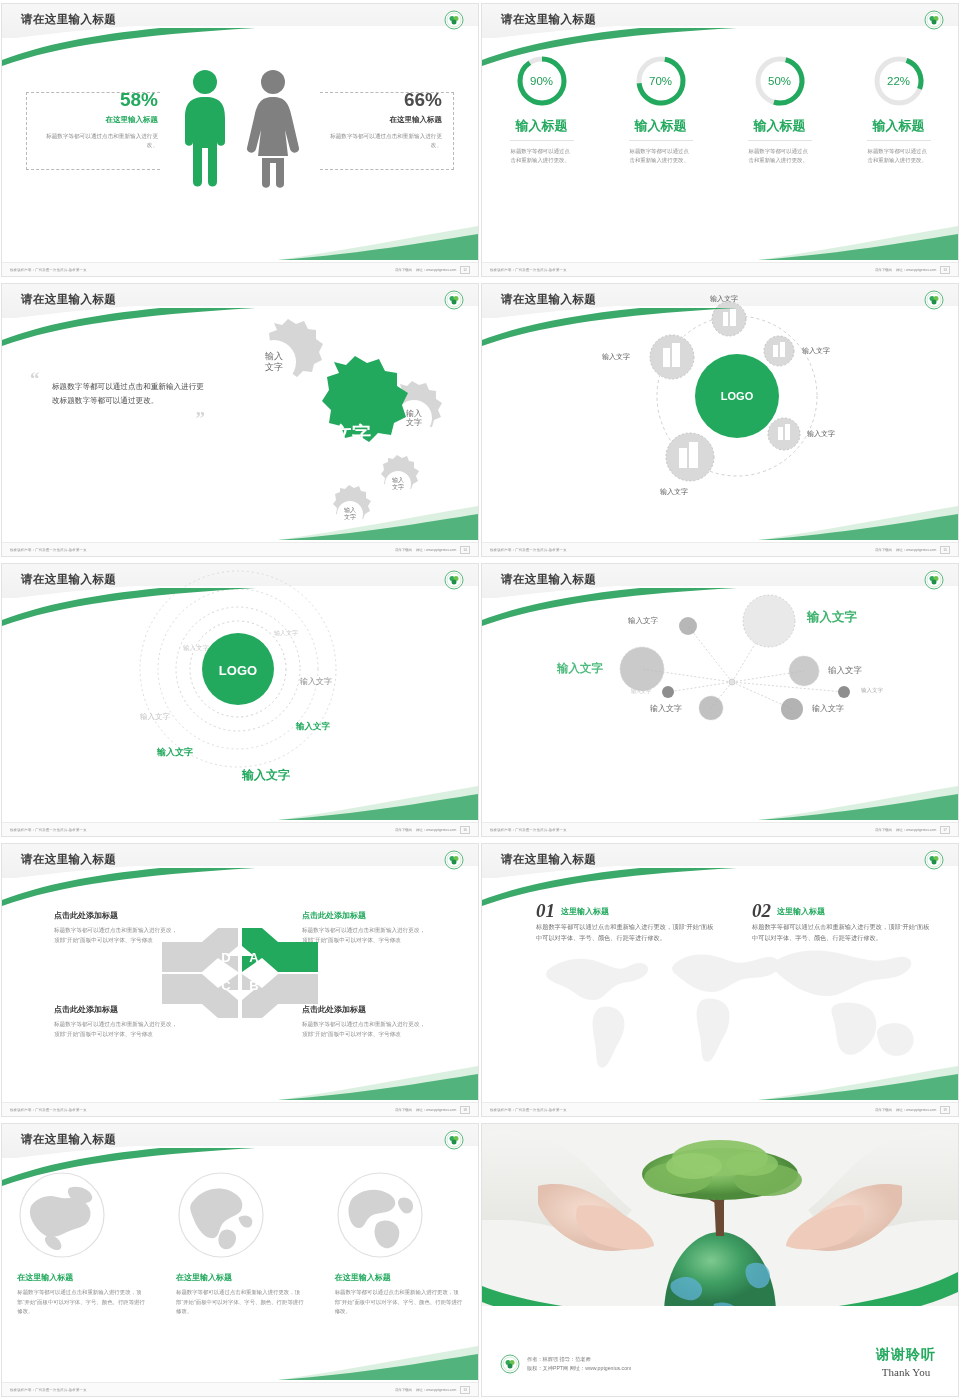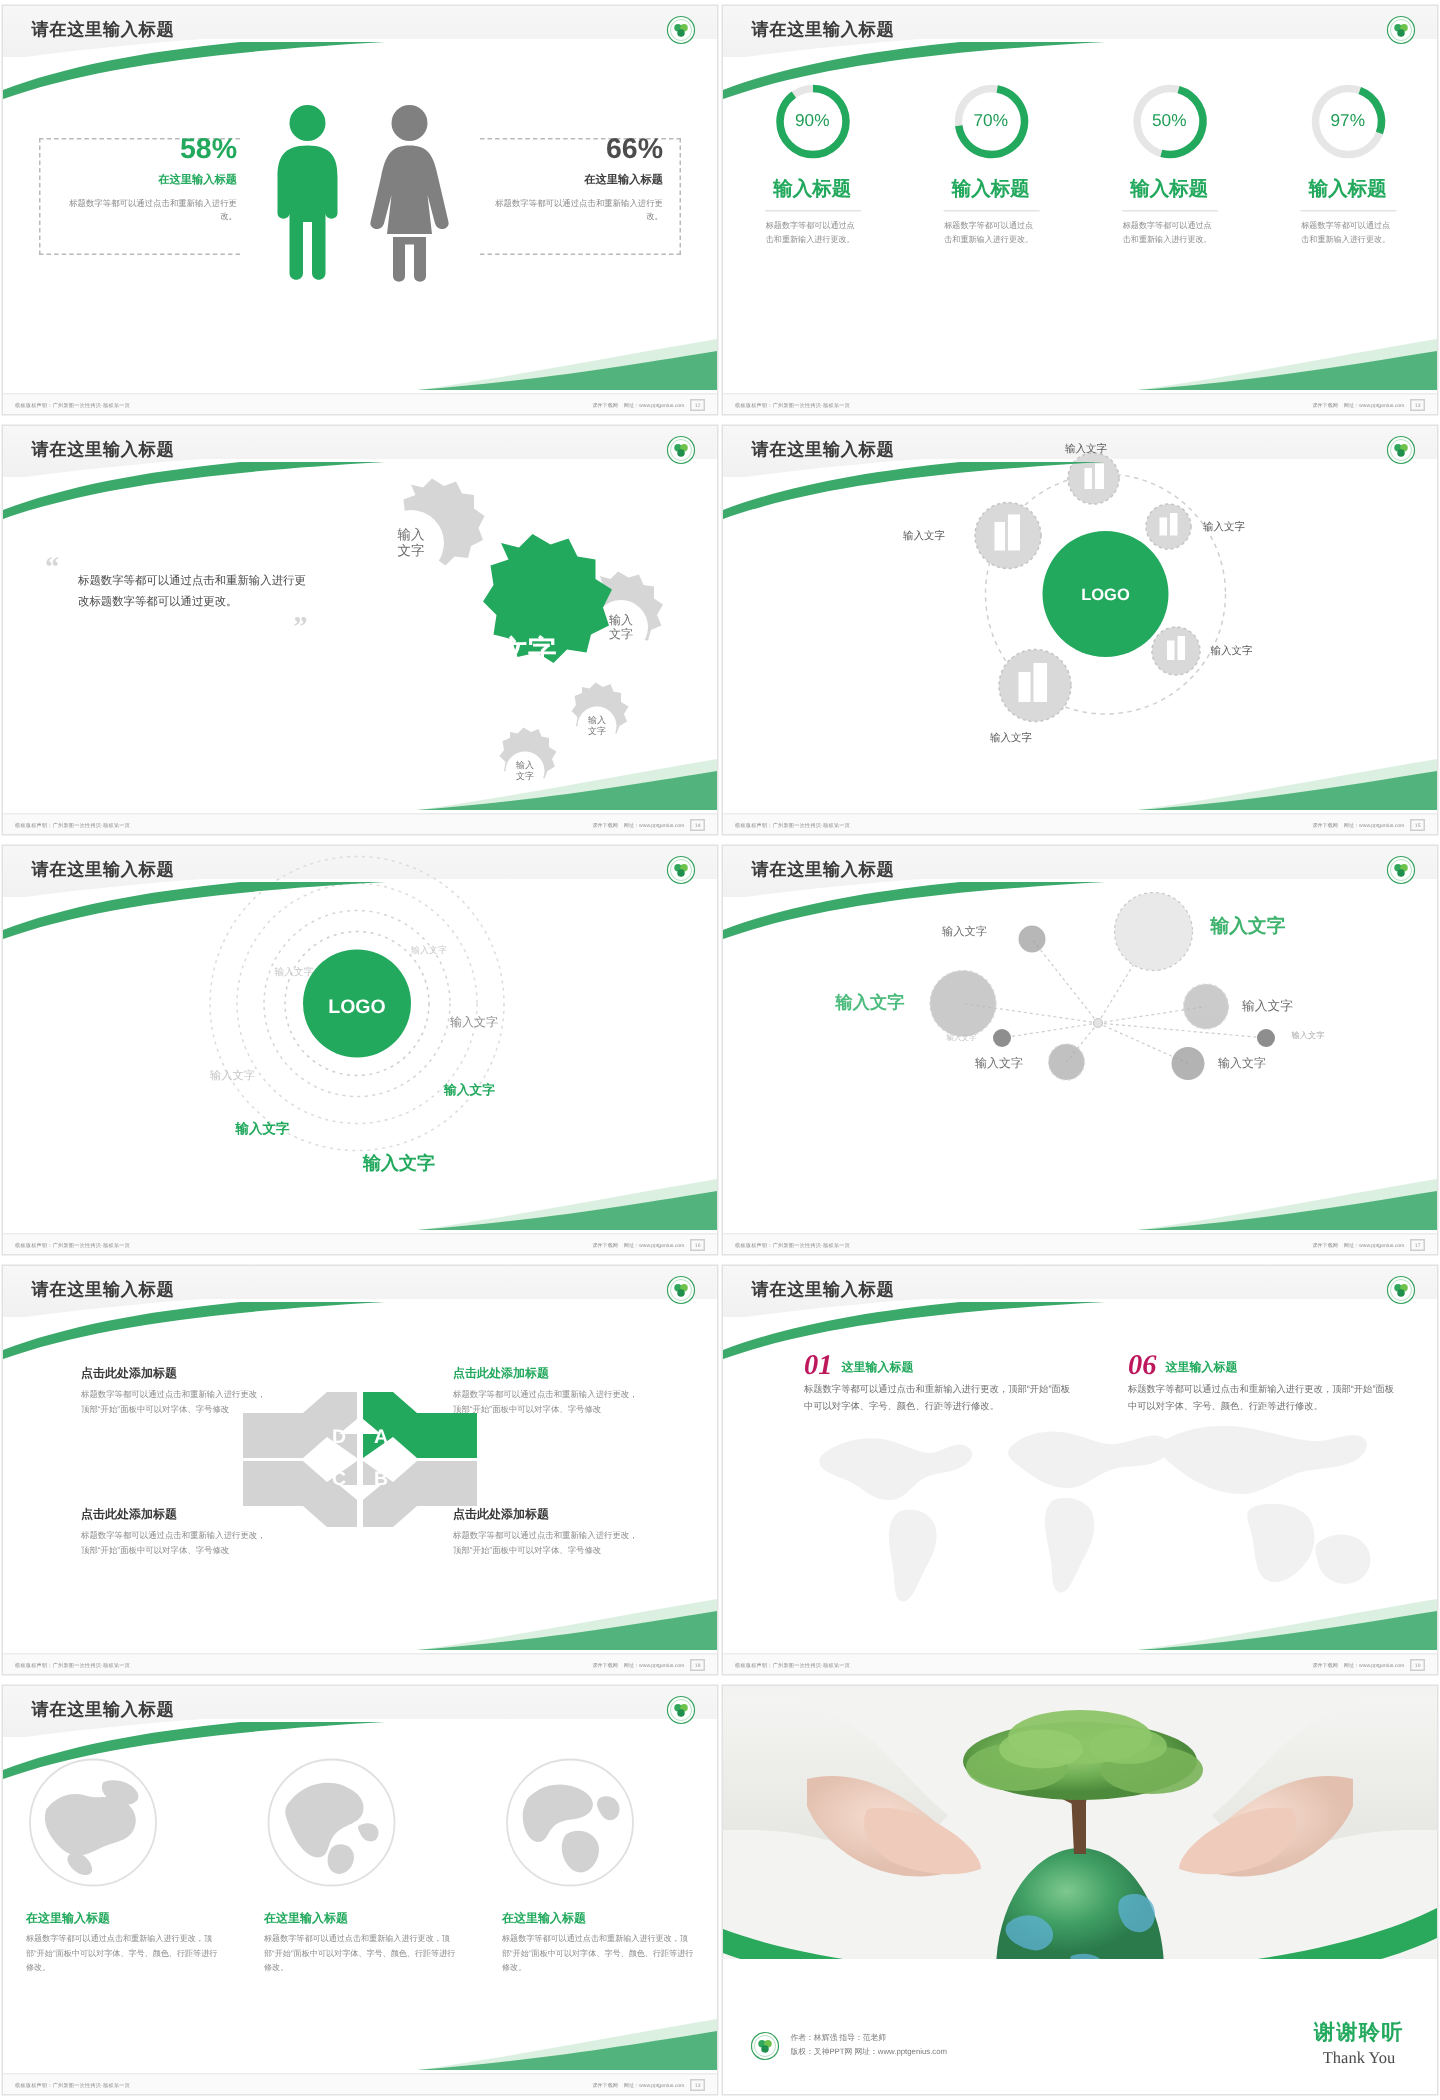--- a/index.html
+++ b/index.html
@@ -102,21 +102,21 @@
   
   .s7-txt { position:absolute; width:128px; }
   .s7-h { font-size:8px; font-weight:700; color:#3a3a3a; margin-bottom:5px; }
   .s7-h.g { color:#22a95d; }
   .s7-b { font-size:5.6px; color:#8b8b8b; line-height:9.5px; }
   .s7-arrows { position:absolute; left:50%; top:44px; transform:translateX(-50%); }
 
   
   .s8-map { position:absolute; left:0; top:24px; width:100%; height:190px; opacity:.5; }
   .s8-col { position:absolute; top:18px; width:180px; }
-  .s8-num { font-size:19px; font-weight:700; font-style:italic; color:#be185d; line-height:18px; float:left; margin-right:6px; font-family:"Liberation Serif", serif;}
+  .s8-num { font-size:19px; font-weight:700; font-style:italic; color:#404040; line-height:18px; float:left; margin-right:6px; font-family:"Liberation Serif", serif;}
   .s8-h { font-size:8px; font-weight:700; color:#22a95d; padding-top:4px;}
   .s8-b { font-size:6.2px; color:#6f6f6f; line-height:11px; margin-top:4px; clear:both;}
 
   
   .s9-row { position:absolute; left:0; right:0; top:6px; display:flex; justify-content:space-around; }
   .s9-item { width:128px; }
   .s9-globe { width:90px; height:90px; margin:0 auto 8px; }
   .s9-h { font-size:8px; font-weight:700; color:#22a95d; margin-bottom:5px; }
   .s9-b { font-size:5.4px; color:#8b8b8b; line-height:9.5px; }
 
@@ -252,21 +252,21 @@
           </div>
           <div class="s2-title">输入标题</div>
           <div class="s2-desc">标题数字等都可以通过点击和重新输入进行更改。</div>
         </div>
         <div class="s2-item">
           <div class="s2-ring">
             <svg viewBox="0 0 54 54">
                   <circle cx="27" cy="27" r="22" fill="none" stroke="#e6e6e6" stroke-width="5"></circle>
             <circle cx="27" cy="27" r="22" fill="none" stroke="#22a95d" stroke-width="5" stroke-dasharray="34.6 138.2" transform="rotate(-70 27 27)"></circle>
                 </svg>
-            <div class="s2-val">97%</div>
+            <div class="s2-val">22%</div>
           </div>
           <div class="s2-title">输入标题</div>
           <div class="s2-desc">标题数字等都可以通过点击和重新输入进行更改。</div>
         </div>
       </div>
     </div>
     <div class="footer">
       <div class="f-left">模板版权声明：广州新图一次性拷贝-版权第一页</div>
       <div class="f-right">
         <span>课件下载网</span>
@@ -645,21 +645,21 @@
           <path d="M358,96 C372,92 388,96 394,104 C400,114 398,126 392,134 C384,144 374,150 366,146 C358,142 358,130 356,118 C354,106 348,100 358,96 Z"></path>
           <path d="M404,118 C416,112 430,116 434,126 C438,136 432,146 422,148 C412,150 402,144 400,134 C398,126 396,122 404,118 Z"></path>
         </g>
       </svg>
       <div class="s8-col" style="left:54px;">
         <span class="s8-num">01</span>
         <div class="s8-h">这里输入标题</div>
         <div class="s8-b">标题数字等都可以通过点击和重新输入进行更改，顶部“开始”面板中可以对字体、字号、颜色、行距等进行修改。</div>
       </div>
       <div class="s8-col" style="left:270px;">
-        <span class="s8-num">06</span>
+        <span class="s8-num">02</span>
         <div class="s8-h">这里输入标题</div>
         <div class="s8-b">标题数字等都可以通过点击和重新输入进行更改，顶部“开始”面板中可以对字体、字号、颜色、行距等进行修改。</div>
       </div>
     </div>
     <div class="footer">
       <div class="f-left">模板版权声明：广州新图一次性拷贝-版权第一页</div>
       <div class="f-right">
         <span>课件下载网</span>
         <span>网址：www.pptgenius.com</span>
         <span class="pagenum">19</span>

